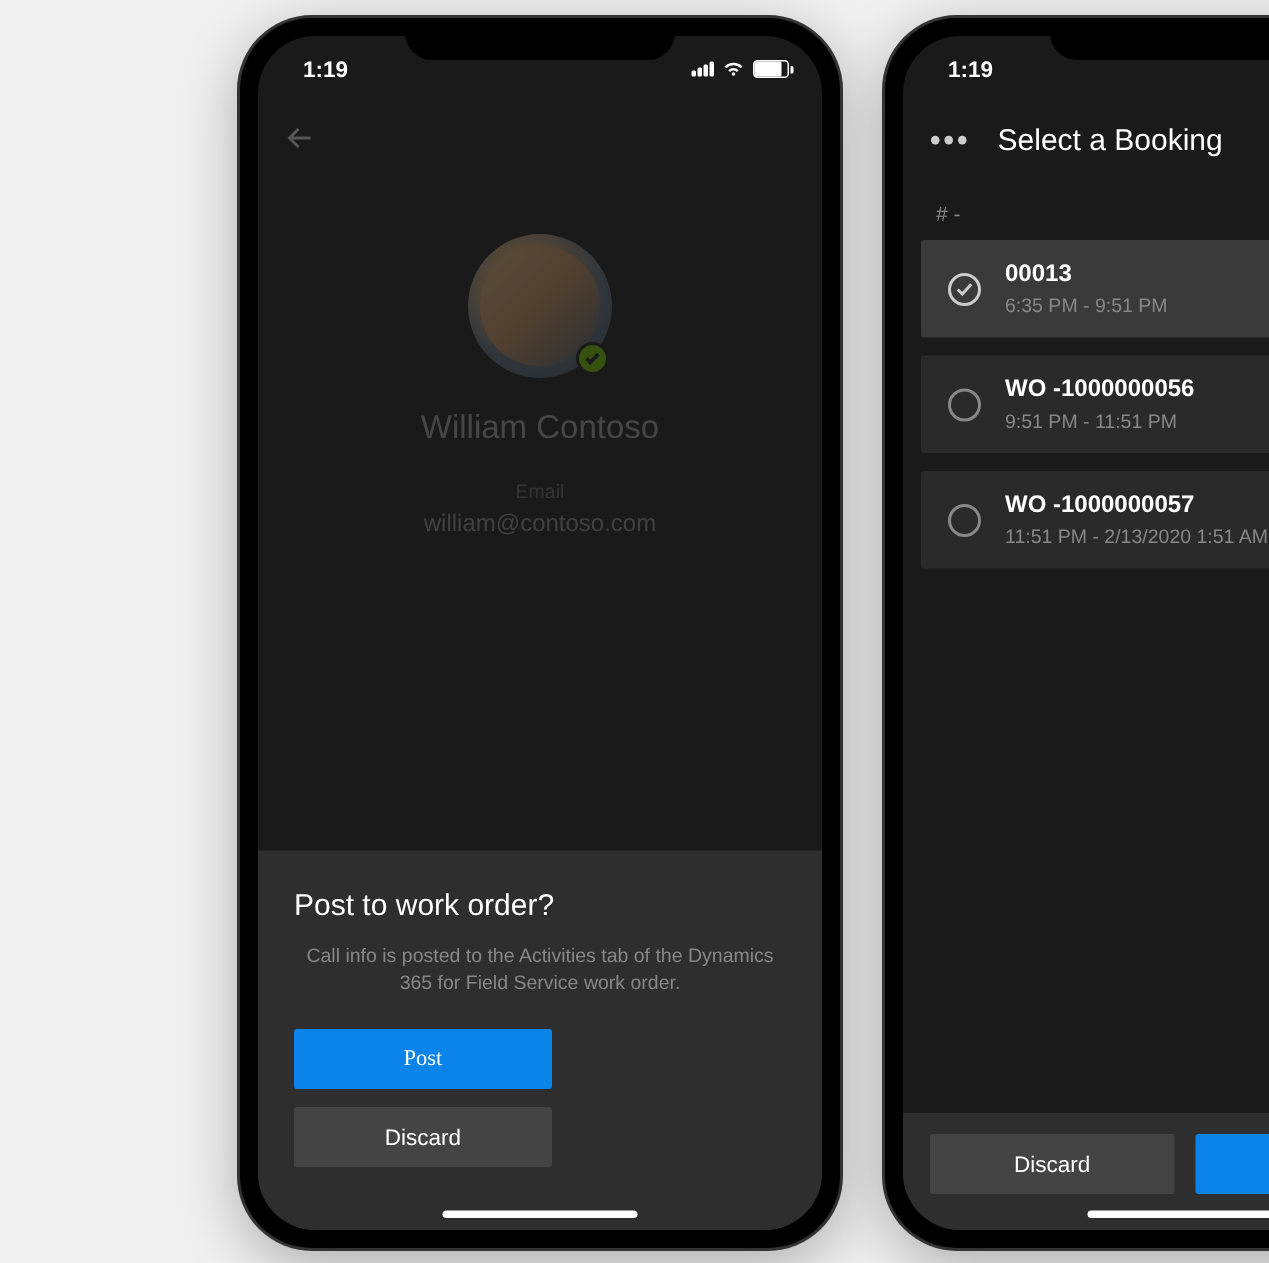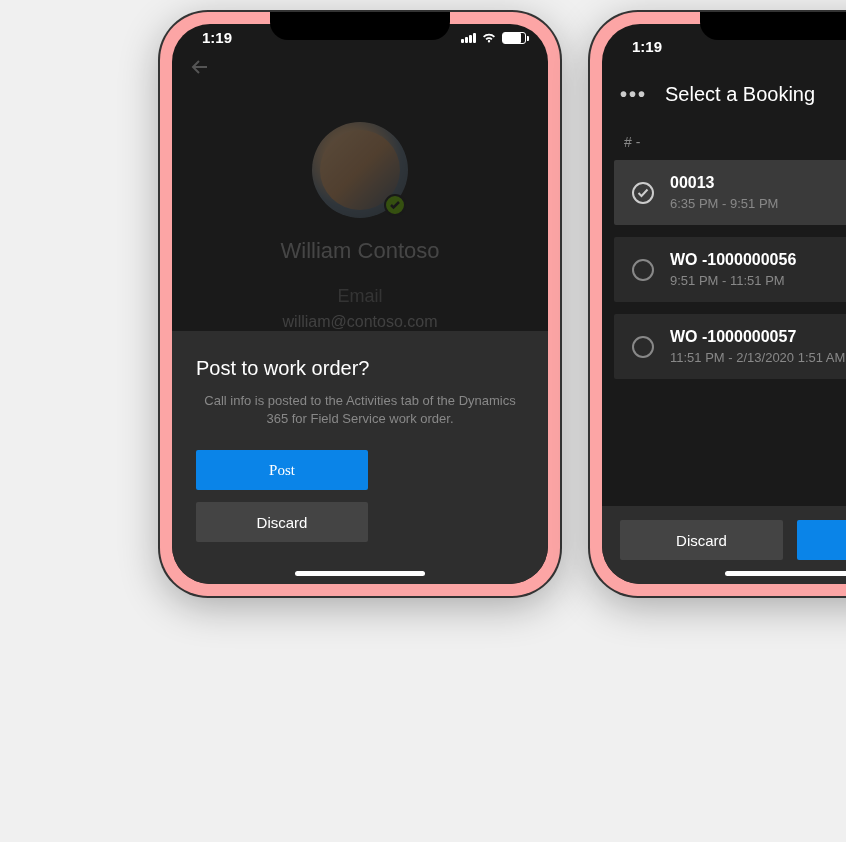--- a/index.html
+++ b/index.html
@@ -7,22 +7,22 @@
       background: #f0f0f0;
       font-family: -apple-system, BlinkMacSystemFont, 'Segoe UI', Arial, sans-serif;
       width: 846px;
       height: 842px;
       position: relative;
       overflow: hidden;
     }
     .phone {
       position: absolute;
       width: 400px;
-      height: 584px;
-      background: #fca5a5;
+      height: 820px;
+      background: #000000;
       border-radius: 48px;
       padding: 12px;
       box-shadow: 0 0 0 2px #333, 0 10px 40px rgba(0,0,0,0.3);
     }
     .phone-left { left: 160px; top: 12px; }
     .phone-right { left: 590px; top: 12px; }
     .screen {
       width: 100%;
       height: 100%;
       background: #1a1a1a;
@@ -98,21 +98,21 @@
       background: linear-gradient(135deg, #d4a87a 0%, #b8875a 50%, #4a5866 100%);
     }
     .presence-badge {
       position: absolute; bottom: 2px; right: 2px;
       width: 22px; height: 22px; border-radius: 50%;
       background: #6bb700; border: 2px solid #1a1a1a;
       display: flex; align-items: center; justify-content: center;
     }
     .presence-badge svg { width: 12px; height: 12px; }
     .profile-name { color: #999; font-size: 22px; margin-top: 20px; font-weight: 400; }
-    .profile-label { color: #666; font-size: 18px; margin-top: 22px; }
+    .profile-label { color: #666; font-size: 13px; margin-top: 22px; }
     .profile-email { color: #888; font-size: 16px; margin-top: 6px; }
 
     
     .action-sheet {
       background: #2e2e2e; padding: 26px 24px 30px;
       display: flex; flex-direction: column; align-items: flex-start;
     }
     .sheet-title { color: #fff; font-size: 20px; font-weight: 400; margin-bottom: 12px; }
     .sheet-body { color: #888; font-size: 13px; text-align: center; line-height: 1.4; margin-bottom: 22px; padding: 0 8px; }
     .btn {

